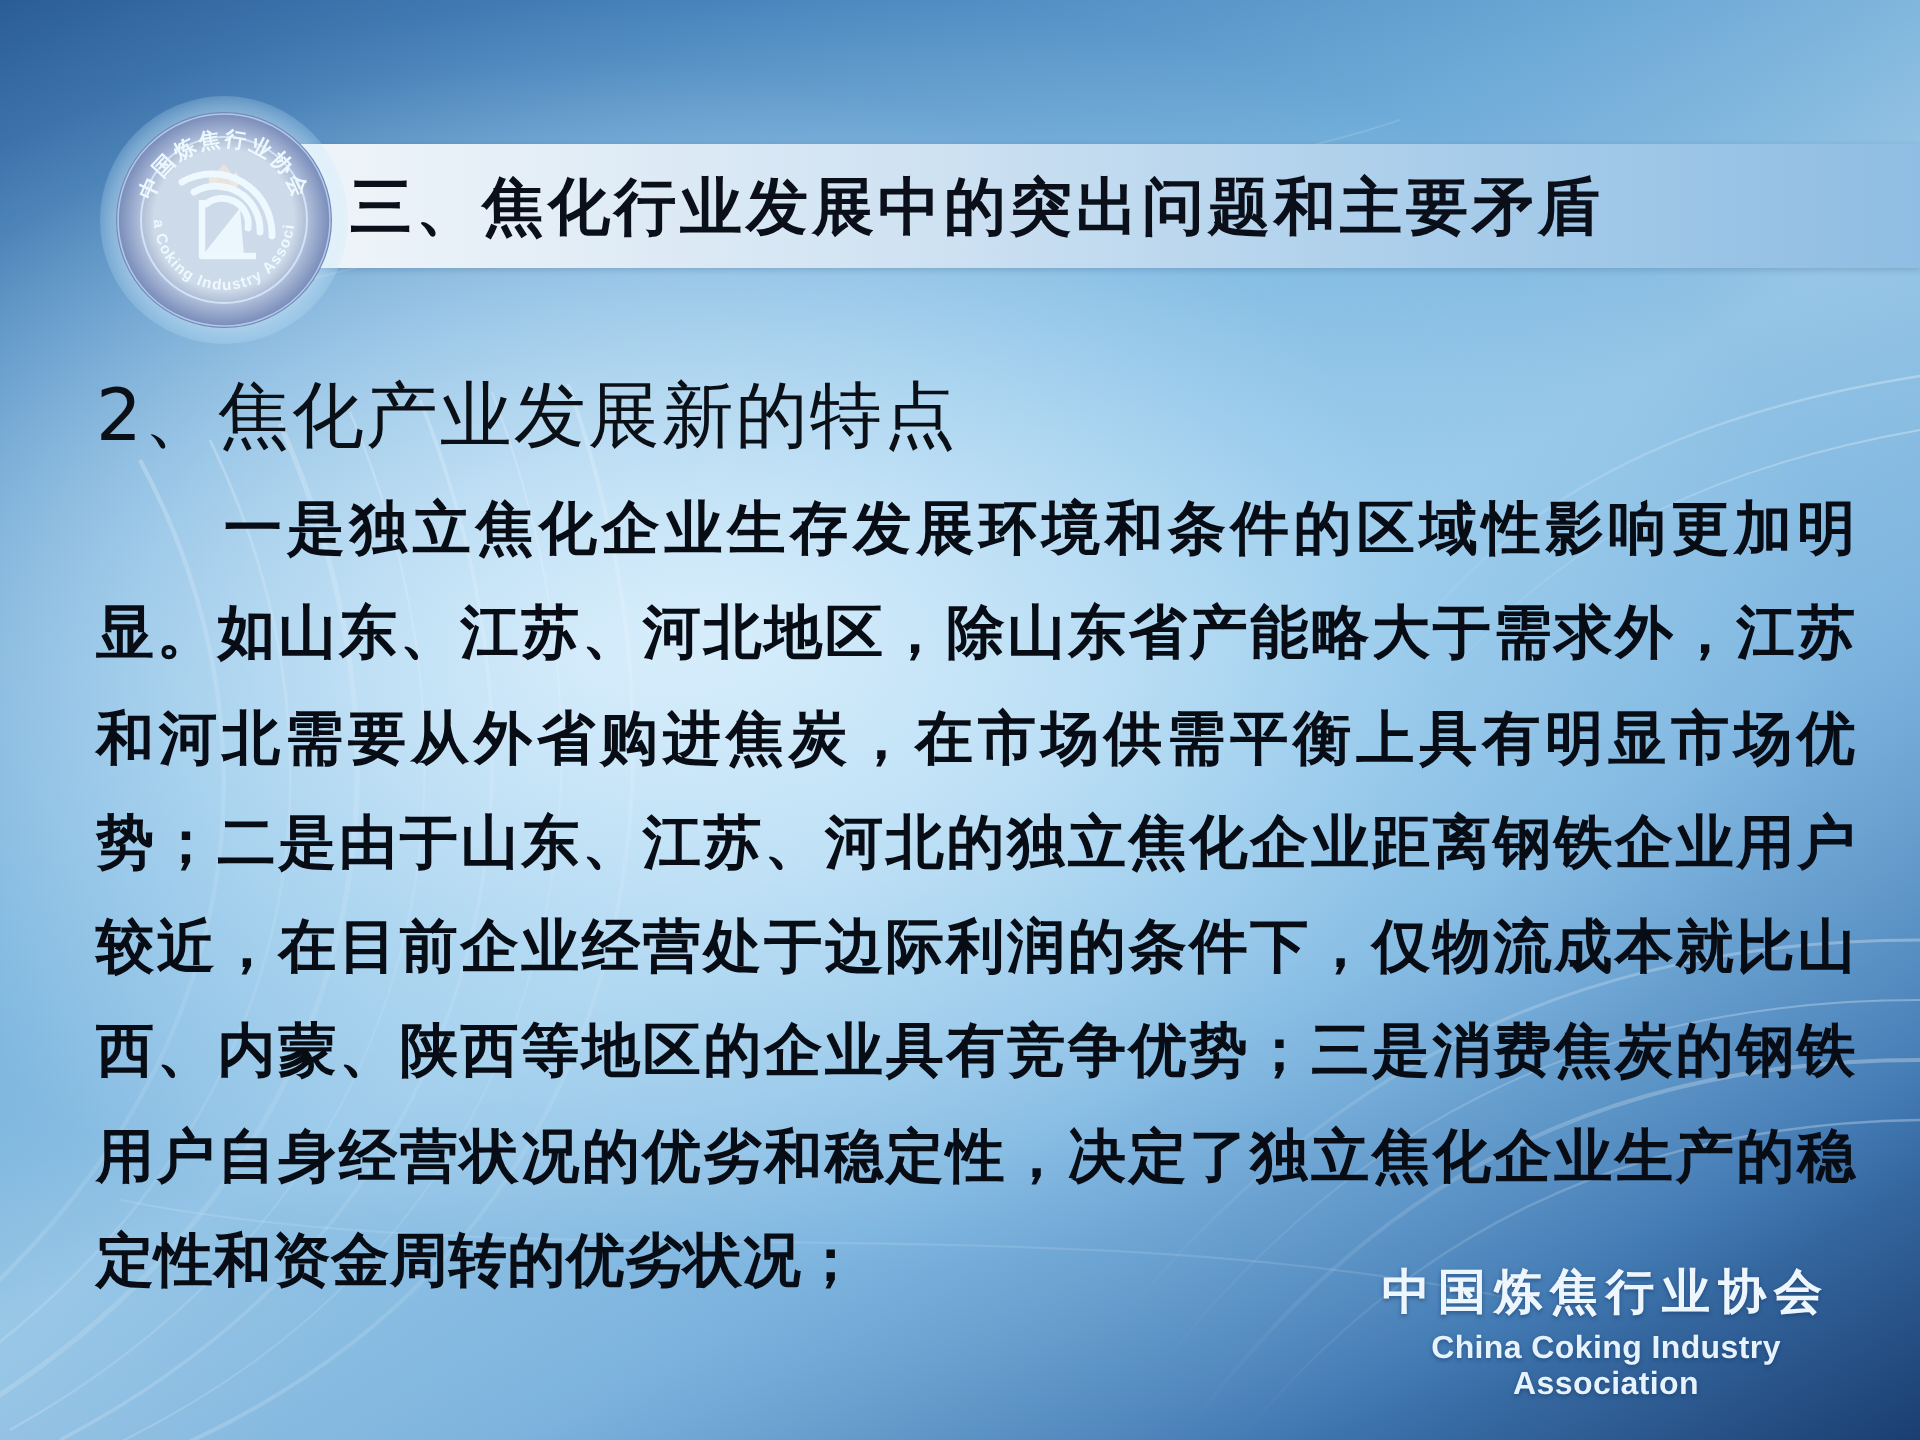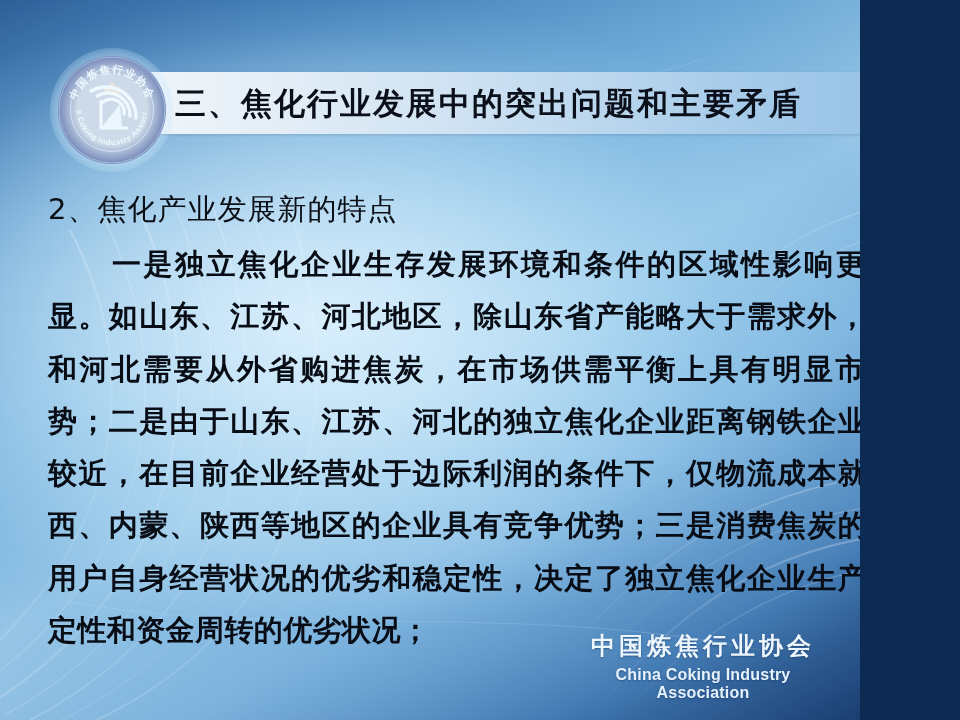--- a/index.html
+++ b/index.html
@@ -5,21 +5,21 @@
   html, body {
     margin: 0;
     padding: 0;
     background: #0c2a52;
   }
   body {
     font-family: "Liberation Sans", "DejaVu Sans", sans-serif;
   }
   #slide {
     position: relative;
-    width: 860px;
+    width: 960px;
     height: 720px;
     overflow: hidden;
     background:
       radial-gradient(ellipse 900px 520px at 38% 44%, rgba(200,232,250,0.95) 0%, rgba(158,208,240,0.72) 34%, rgba(120,180,226,0.30) 62%, rgba(90,150,205,0.05) 84%),
       linear-gradient(150deg, #1b4a85 0%, #2f6ba8 16%, #6aa7d4 36%, #9fcbe8 52%, #7fb4dd 68%, #3d74ae 86%, #17396c 100%);
   }
 
   
   .bg-art {
     position: absolute;
@@ -72,21 +72,21 @@
   
   .body-text {
     position: absolute;
     left: 48px;
     top: 186px;
     width: 880px;
     color: #0b0f16;
     font-family: "DejaVu Sans", "Liberation Sans", sans-serif;
   }
   .line-head {
-    font-size: 29px;
+    font-size: 36px;
     line-height: 46px;
     letter-spacing: 1px;
     white-space: nowrap;
   }
   .para {
     margin-top: 6px;
     font-size: 29px;
     line-height: 52.3px;
     letter-spacing: 0.4px;
     text-align: justify;

